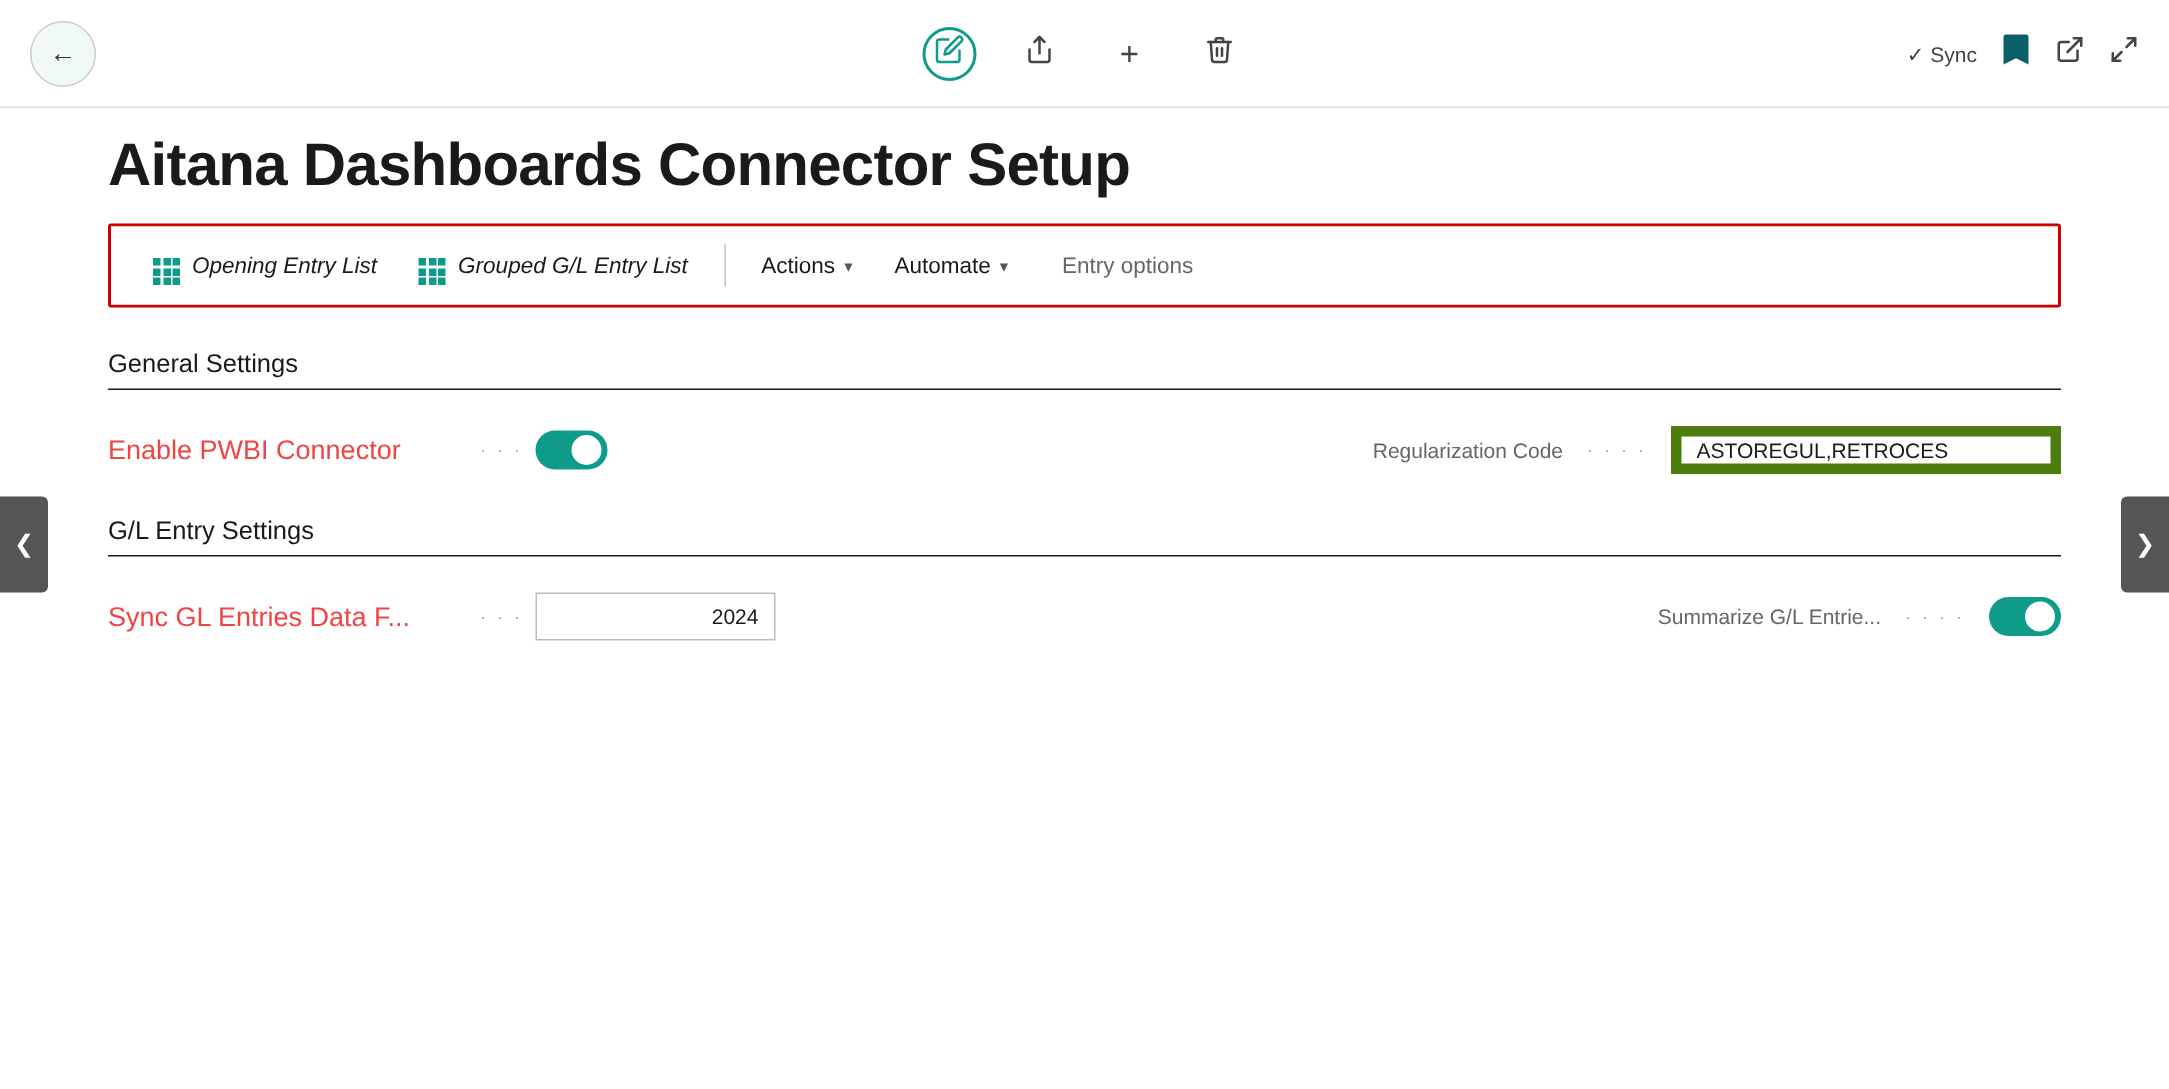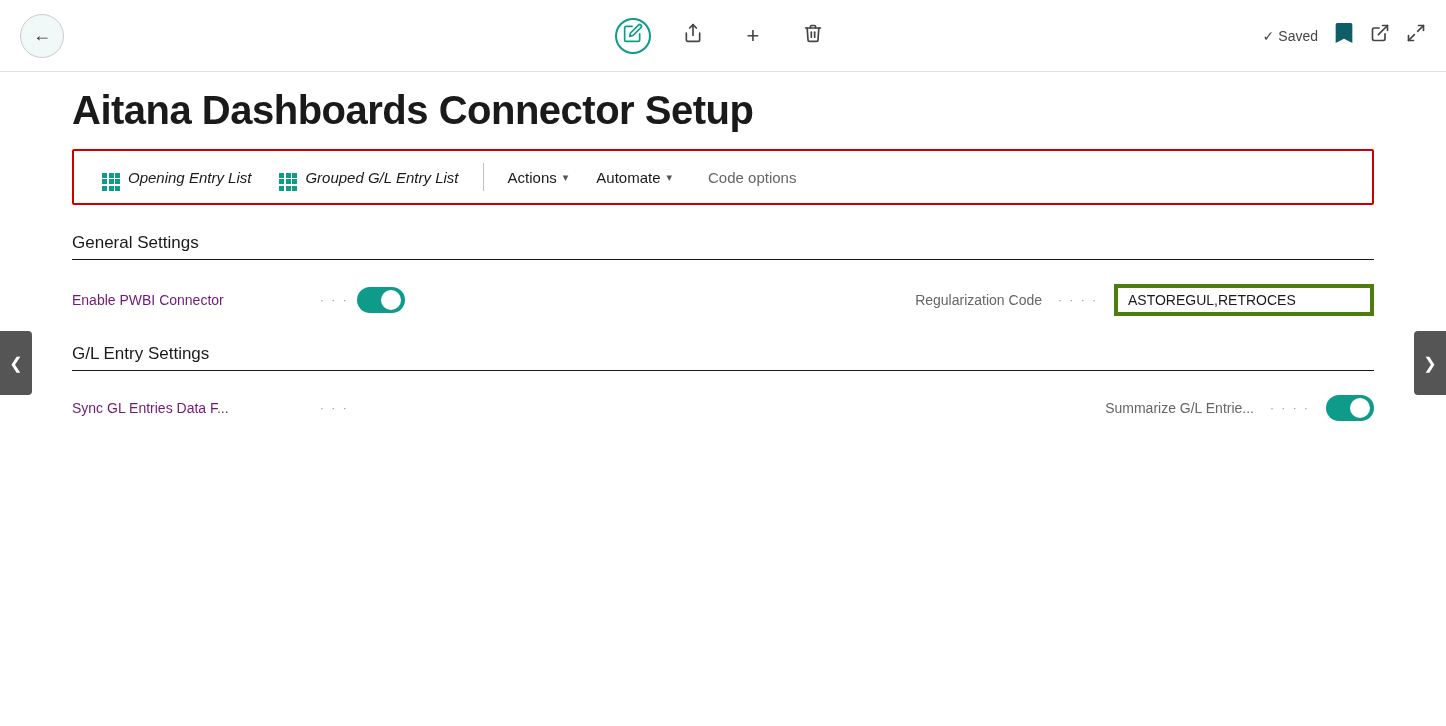--- a/index.html
+++ b/index.html
@@ -212,22 +212,22 @@
     }
 
     
     .settings-row {
       display: flex;
       align-items: center;
       margin-bottom: 20px;
     }
 
     .field-label {
-      font-size: 14px;
-      color: #701a75;
+      font-size: 18px;
+      color: #ef4444;
       width: 240px;
       flex-shrink: 0;
     }
 
     .field-dots {
       color: #999;
       margin: 0 8px;
       letter-spacing: 2px;
       font-size: 12px;
     }
@@ -289,21 +289,21 @@
     }
 
     .right-field-dots {
       color: #999;
       letter-spacing: 2px;
       font-size: 12px;
       margin: 0 8px;
     }
 
     .text-input {
-      border: 4px solid #4d7c0f;
+      border: 7px solid #4d7c0f;
       padding: 6px 10px;
       font-size: 14px;
       color: #1a1a1a;
       width: 260px;
       height: 32px;
     }
 
     .number-input {
       border: 1px solid #bbb;
       padding: 6px 10px;
@@ -391,21 +391,21 @@
           <path d="M14 11v6"></path>
           <path d="M9 6V4a1 1 0 0 1 1-1h4a1 1 0 0 1 1 1v2"></path>
         </svg>
       </span>
     </button>
   </div>
 
   <div class="toolbar-right">
     <div class="saved-text">
       <span class="checkmark">✓</span>
-      <span>Saved</span>
+      <span>Sync</span>
     </div>
     <span class="bookmark-icon">
       <svg width="20" height="24" viewBox="0 0 24 28" fill="#0e5e6a" xmlns="http://www.w3.org/2000/svg">
         <path d="M4 2h16a2 2 0 0 1 2 2v22l-10-5-10 5V4a2 2 0 0 1 2-2z"></path>
       </svg>
     </span>
     <span class="external-icon">
       <svg width="20" height="20" viewBox="0 0 24 24" fill="none" stroke="#444" stroke-width="2" stroke-linecap="round" stroke-linejoin="round">
         <path d="M18 13v6a2 2 0 0 1-2 2H5a2 2 0 0 1-2-2V8a2 2 0 0 1 2-2h6"></path>
         <polyline points="15 3 21 3 21 9"></polyline>
@@ -470,21 +470,21 @@
       <span>Actions</span>
       <span class="chevron-down">▾</span>
     </button>
 
     <button class="dropdown-btn">
       <span>Automate</span>
       <span class="chevron-down">▾</span>
     </button>
 
     <button class="fewer-options-btn">
-      <span>Code options</span>
+      <span>Entry options</span>
     </button>
   </div>
 </div>
 
 <div class="content-area">
 
   <div class="section-block">
     <h2 class="section-heading">General Settings</h2>
     <hr class="section-divider">
 
@@ -504,20 +504,21 @@
     </div>
   </div>
 
   <div class="section-block">
     <h2 class="section-heading">G/L Entry Settings</h2>
     <hr class="section-divider">
 
     <div class="settings-row">
       <span class="field-label">Sync GL Entries Data F...</span>
       <span class="field-dots">· · ·</span>
+      <input type="text" class="number-input" value="2024" style="">
 
       <div class="right-field">
         <span class="right-field-label">Summarize G/L Entrie...</span>
         <span class="right-field-dots">· · · ·</span>
         <label class="toggle-switch">
           <input type="checkbox" checked="" style="">
           <span class="toggle-slider on"></span>
         </label>
       </div>
     </div>

